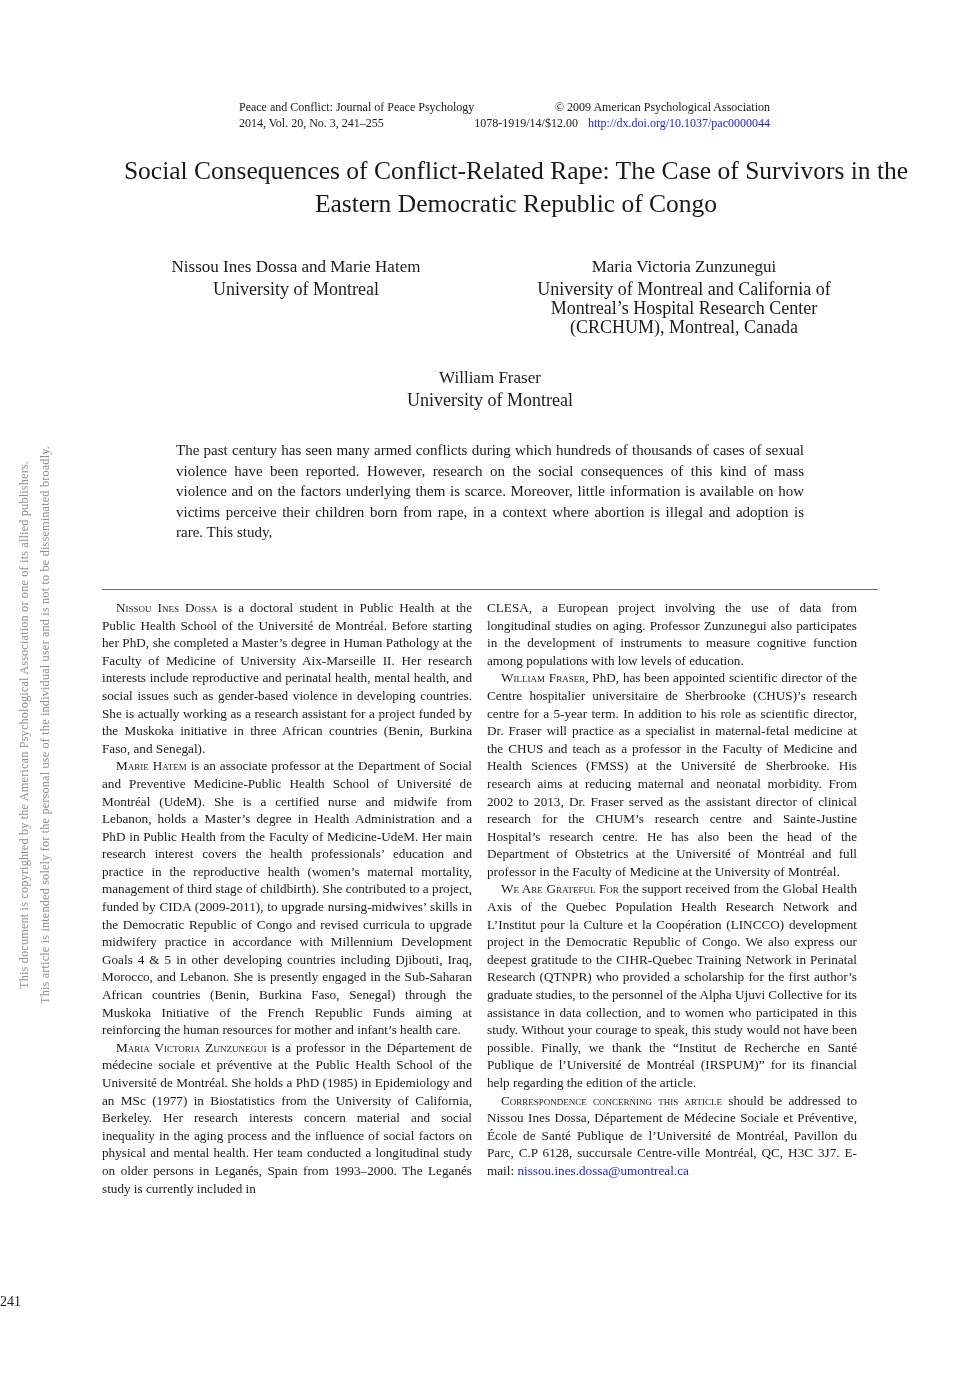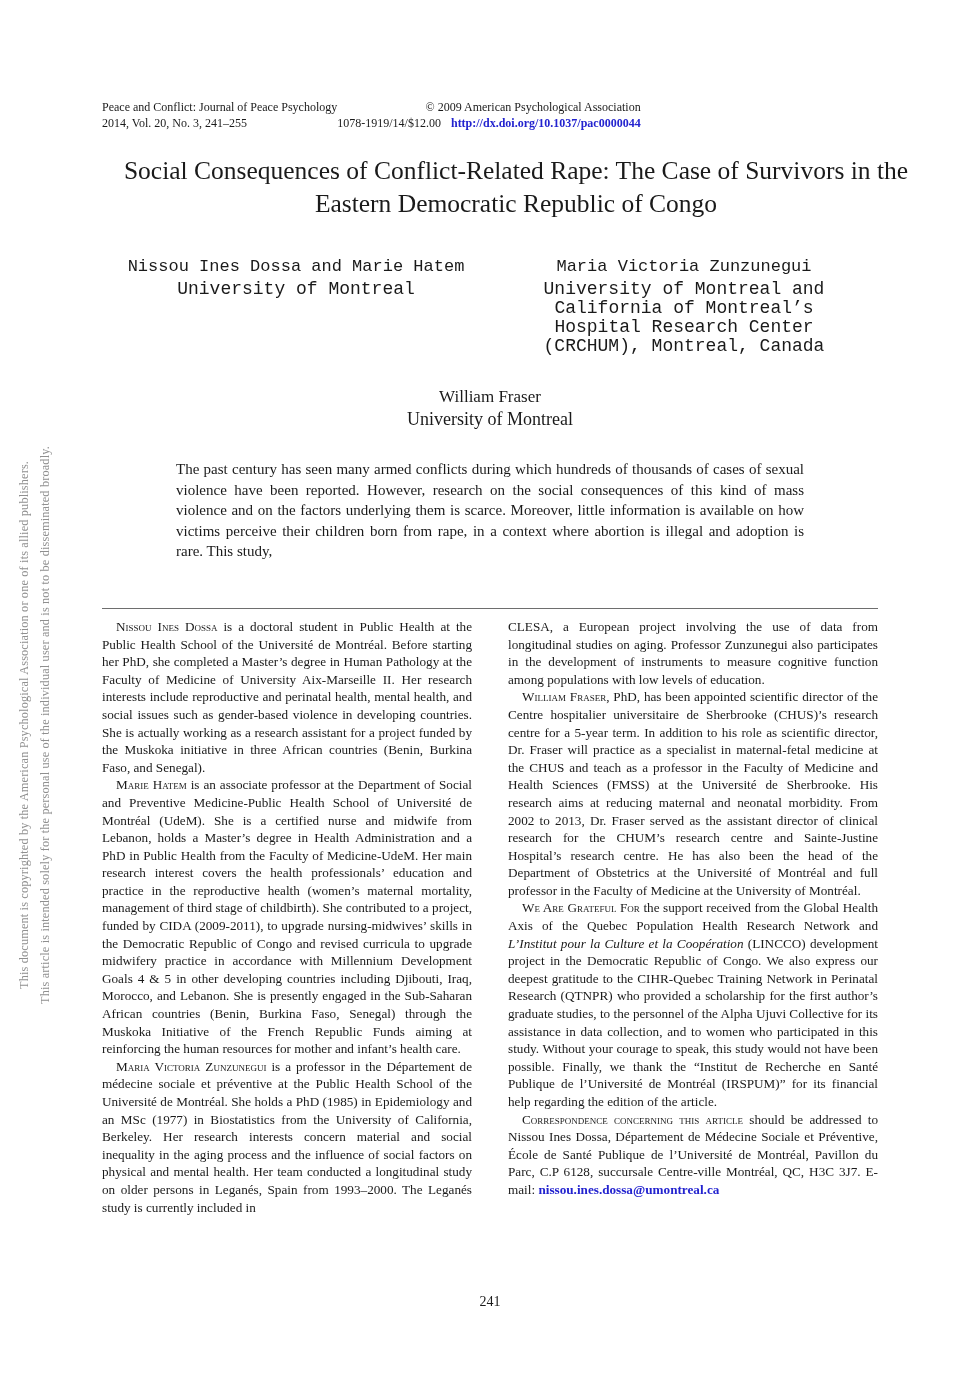--- a/index.html
+++ b/index.html
@@ -13,49 +13,49 @@
   }
   
   .sidebar{
     position:absolute;top:340px;left:14px;height:770px;
     writing-mode:vertical-rl;transform:rotate(180deg);
     font-size:12.3px;line-height:21px;color:#8f8f8f;letter-spacing:.15px;
     white-space:nowrap;
   }
   .sidebar div{text-align:center;}
   
-  .header{display:flex;justify-content:flex-start;align-items:flex-start;
+  .header{display:flex;justify-content:center;align-items:flex-start;
     margin:100px 73px 0 102px;font-size:12px;line-height:15.5px;}
   .header .right{text-align:right;}
-  .seg-link{color:#2323cf;font-weight:bold;}
+  .seg-link{color:#2323cf;}
   .doi{margin-left:10px;}
   
   .title{margin:23px 38px 0 90px;text-align:center;
     font-size:25.5px;line-height:33px;font-weight:400;}
   
-  .authors-row{display:flex;margin:36px 102px 0 102px;font-family:Liberation Mono, monospace;}
+  .authors-row{display:flex;margin:36px 102px 0 102px;}
   .authors-row .col{flex:1;text-align:center;}
   .author-name{font-size:17px;line-height:22px;}
   .author-affil{font-size:18px;line-height:19px;max-width:330px;margin:2px auto 0;}
   .fraser{margin-top:30px;text-align:center;}
   
   .abstract{width:628px;margin:30px auto 12px;text-align:justify;
     font-size:15px;line-height:20.6px;}
   
   .rule{margin:46px 102px 0 102px;border:0;border-top:1.5px solid #6e6e6e;height:0;}
   
-  .footnotes{display:flex;column-gap:36px;margin:9px 102px 0 102px;}
+  .footnotes{display:flex;column-gap:15px;margin:9px 102px 0 102px;}
   .fn-col{width:370px;text-align:justify;font-size:13.2px;line-height:17.6px;}
   .fn-col p{margin:0;}
   .fn-col p.indent{text-indent:14px;}
   .seg-sc{font-variant:small-caps;}
-  .seg-i{font-style:italic;}
+  .seg-i{}
   
   .page-number{position:absolute;top:1294px;left:0;width:100%;
-    text-align:center;font-size:14px;}
+    font-size:14px;}
 </style>
 </head>
 <body>
 
 <div class="page">
 
   <div class="sidebar">
     <div>This document is copyrighted by the American Psychological Association or one of its allied publishers.</div>
     <div>This article is intended solely for the personal use of the individual user and is not to be disseminated broadly.</div>
   </div>

